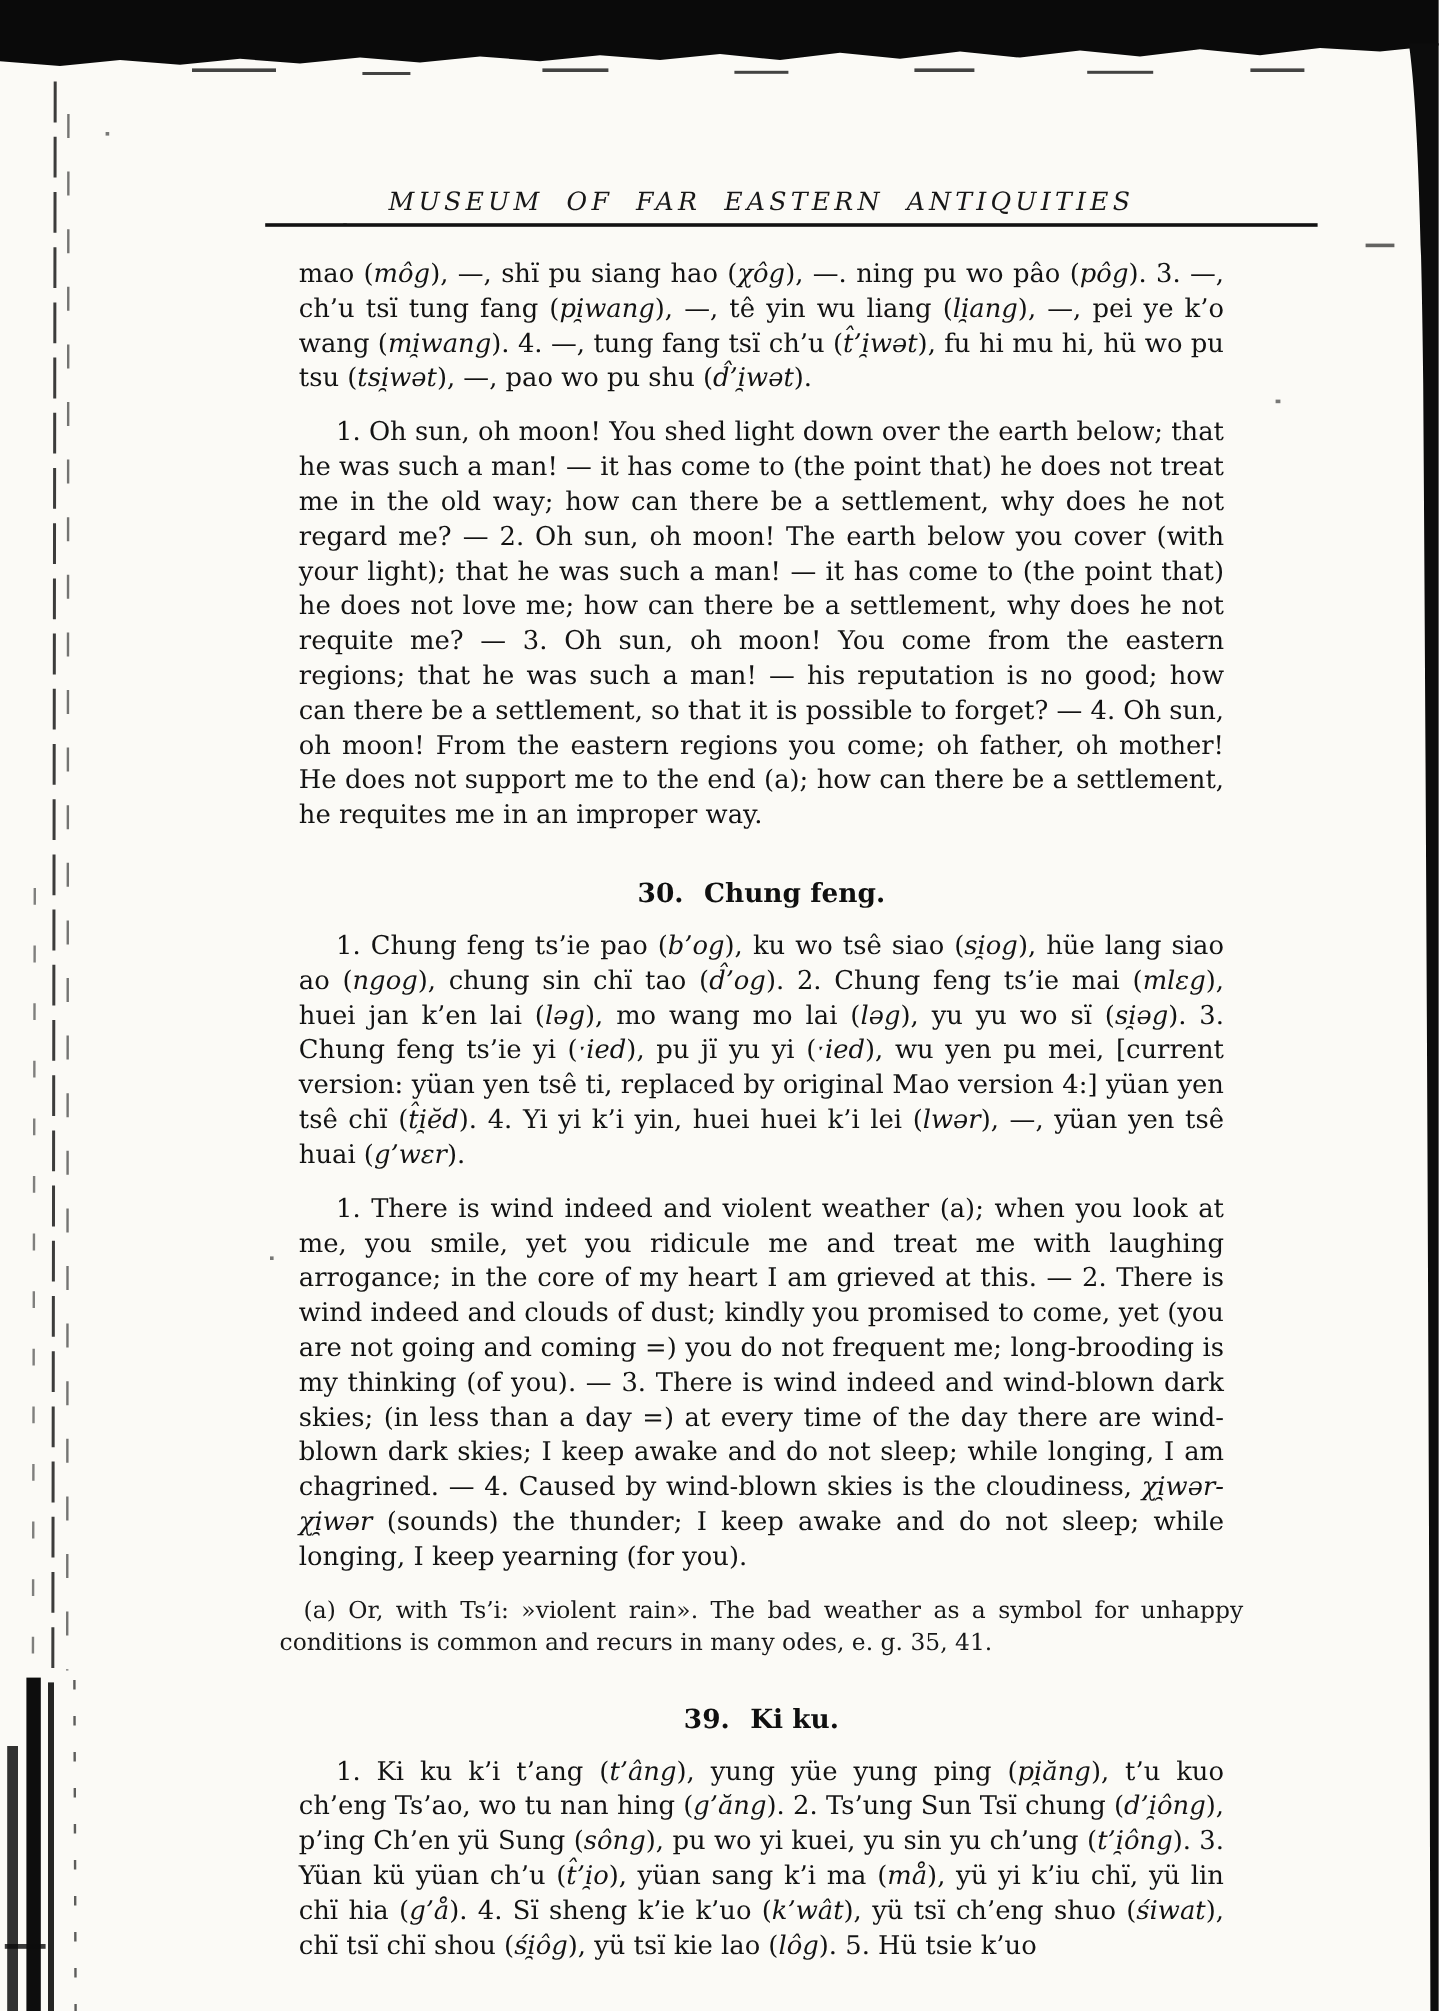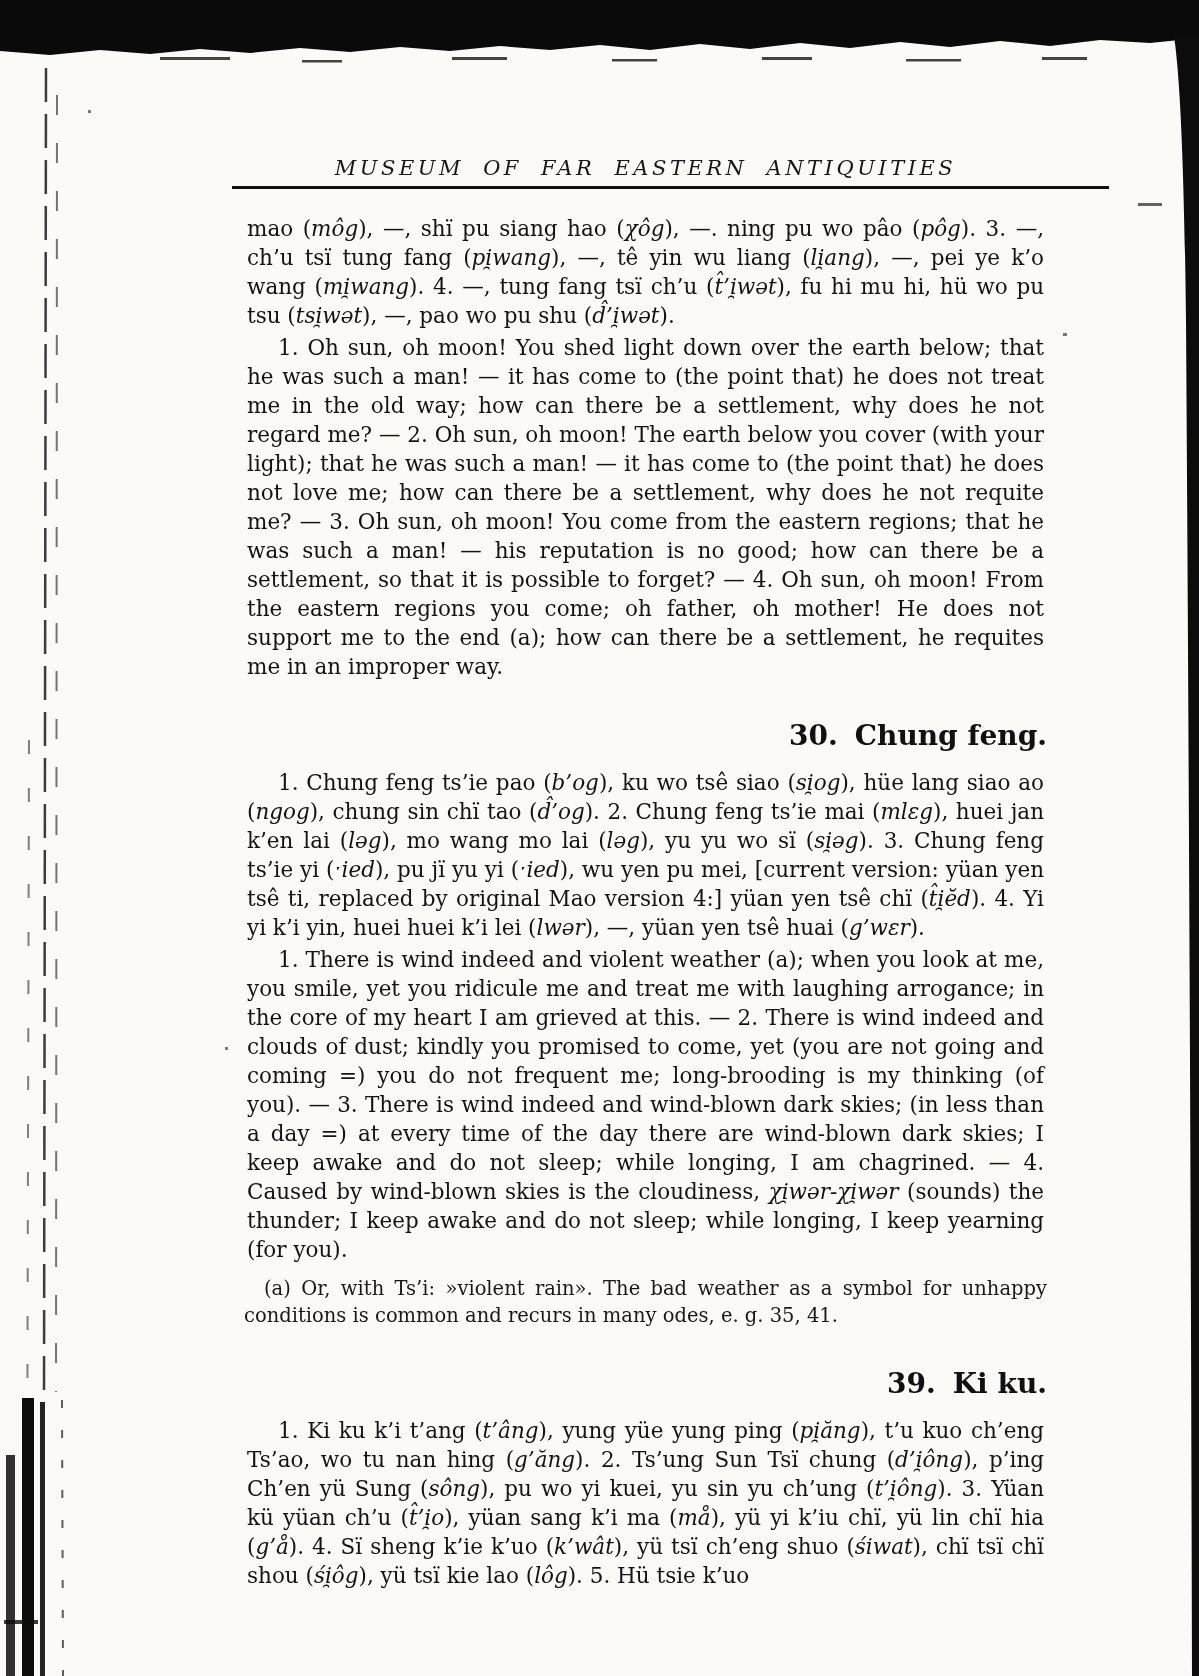--- a/index.html
+++ b/index.html
@@ -11,60 +11,60 @@
     background: #fbfaf6;
     color: #141414;
     font-family: "DejaVu Serif", "Liberation Serif", serif;
   }
   .artifacts {
     position: absolute; left: 0; top: 0;
     width: 1199px; height: 1676px;
     pointer-events: none;
   }
   .textblock {
-    position: absolute; left: 244px; top: 0;
+    position: absolute; left: 233px; top: 0;
     width: 803px;
   }
   .running-head {
     margin: 156px 0 0 0;
     text-align: center;
     font-style: italic;
     font-size: 21px;
     letter-spacing: 3.5px;
     word-spacing: 9px;
     white-space: nowrap;
     color: #171717;
   }
   .head-rule {
     border: 0;
     border-top: 3px solid #121212;
     margin: 6px 0 0 -12px;
     width: 877px;
   }
   p.body {
-    margin: 3px;
+    margin: 16px;
     font-size: 21.5px;
     line-height: 29px;
     text-align: justify;
     color: #131313;
   }
   p.body.first { margin-top: 25px; }
   .ind { text-indent: 31px; }
   p.footnote {
     margin: 11px 0 0 0;
     font-size: 19.5px;
     line-height: 27px;
     text-indent: 20px;
     text-align: justify;
     color: #181818;
   }
   .ode-heading {
     margin: 38px 0 16px 0;
-    text-align: right;
-    font-size: 28px;
+    text-align: center;
+    font-size: 22px;
     font-weight: 700;
     color: #101010;
   }
   .ode-heading .num { margin-right: 17px; }
   p.body i, p.footnote i { font-style: italic; }
 </style>
 </head>
 <body>
 
 <svg class="artifacts" viewBox="0 0 1199 1676" xmlns="http://www.w3.org/2000/svg">

